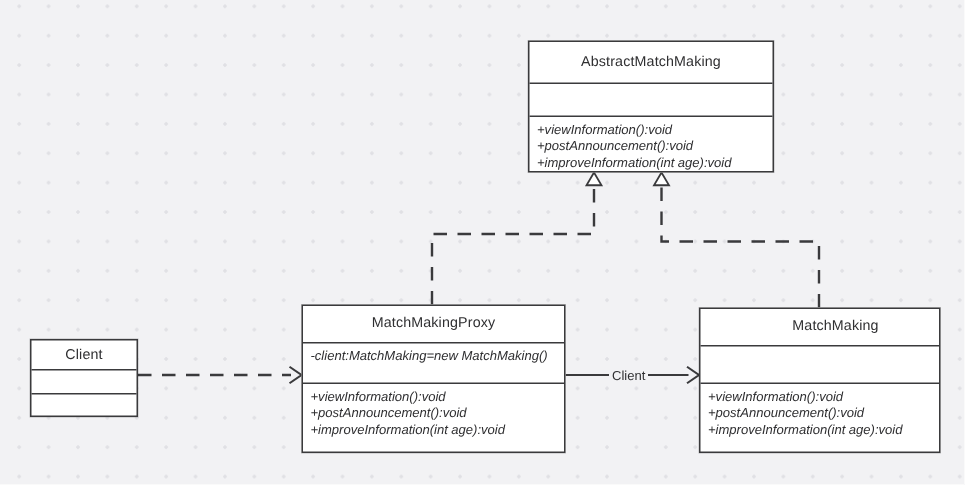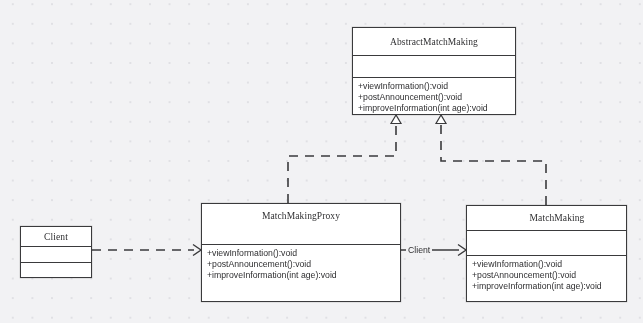--- a/index.html
+++ b/index.html
@@ -39,47 +39,47 @@
   .cls-name {
     text-align: center;
     font-size: 9.5px;
     color: #2f2f31;
     letter-spacing: 0.1px;
     display: flex;
     align-items: center;
     justify-content: center;
     box-sizing: border-box;
     padding: 2px 3px;
-    font-family: Liberation Serif, serif;
   }
   .cls-attrs, .cls-methods {
     border-top: 1.3px solid #3a3a3c;
     box-sizing: border-box;
     padding: 3px 5px 3px 5px;
     font-size: 8.7px;
     color: #2f2f31;
     line-height: 11.2px;
     overflow: hidden;
+    font-style: italic;
   }
   .cls-attrs.empty, .cls-methods.empty {
     padding: 0;
   }
   .member {
     white-space: pre-wrap;
   }
   
   #class-abstractmatchmaking {
     left: 352px; top: 27px; width: 164px; height: 88px;
   }
   #class-abstractmatchmaking .cls-name { height: 28px; }
   #class-abstractmatchmaking .cls-attrs { height: 22px; }
   #class-abstractmatchmaking .cls-methods { height: 38px; }
 
   #class-matchmakingproxy {
-    left: 201px; top: 203px; width: 200px; height: 99px; gap: 16px;
+    left: 201px; top: 203px; width: 176px; height: 99px;
   }
   #class-matchmakingproxy .cls-name { height: 24px; }
   #class-matchmakingproxy .cls-attrs { height: 28px; }
   #class-matchmakingproxy .cls-methods { height: 47px; }
 
   #class-matchmaking {
     left: 466px; top: 205px; width: 161px; height: 97px;
   }
   #class-matchmaking .cls-name { height: 24px; padding-left: 24px; }
   #class-matchmaking .cls-attrs { height: 26px; }
@@ -139,20 +139,23 @@
     <div class="cls-attrs empty"></div>
     <div class="cls-methods">
       <div class="member">+viewInformation():void</div>
       <div class="member">+postAnnouncement():void</div>
       <div class="member">+improveInformation(int age):void</div>
     </div>
   </div>
 
   <div class="uml-class" id="class-matchmakingproxy">
     <div class="cls-name">MatchMakingProxy</div>
+    <div class="cls-attrs">
+      <div class="member">-client:MatchMaking=new MatchMaking()</div>
+    </div>
     <div class="cls-methods">
       <div class="member">+viewInformation():void</div>
       <div class="member">+postAnnouncement():void</div>
       <div class="member">+improveInformation(int age):void</div>
     </div>
   </div>
 
   <div class="uml-class" id="class-matchmaking">
     <div class="cls-name">MatchMaking</div>
     <div class="cls-attrs empty"></div>

